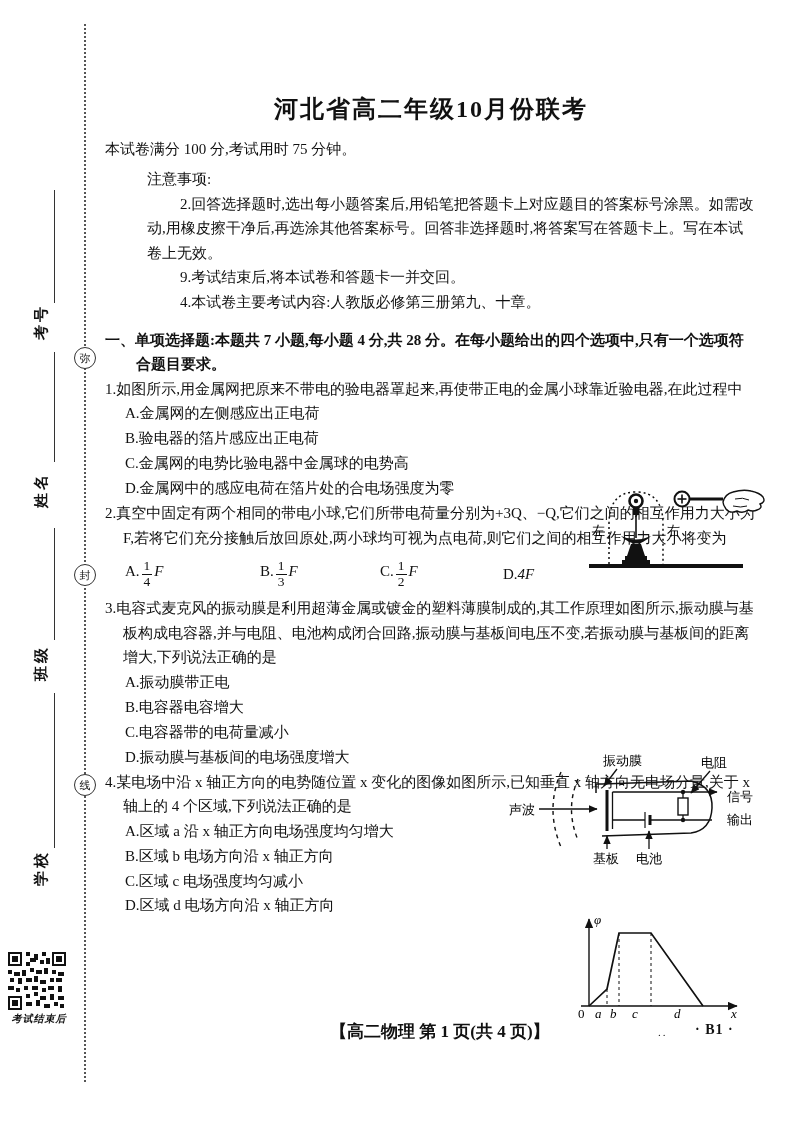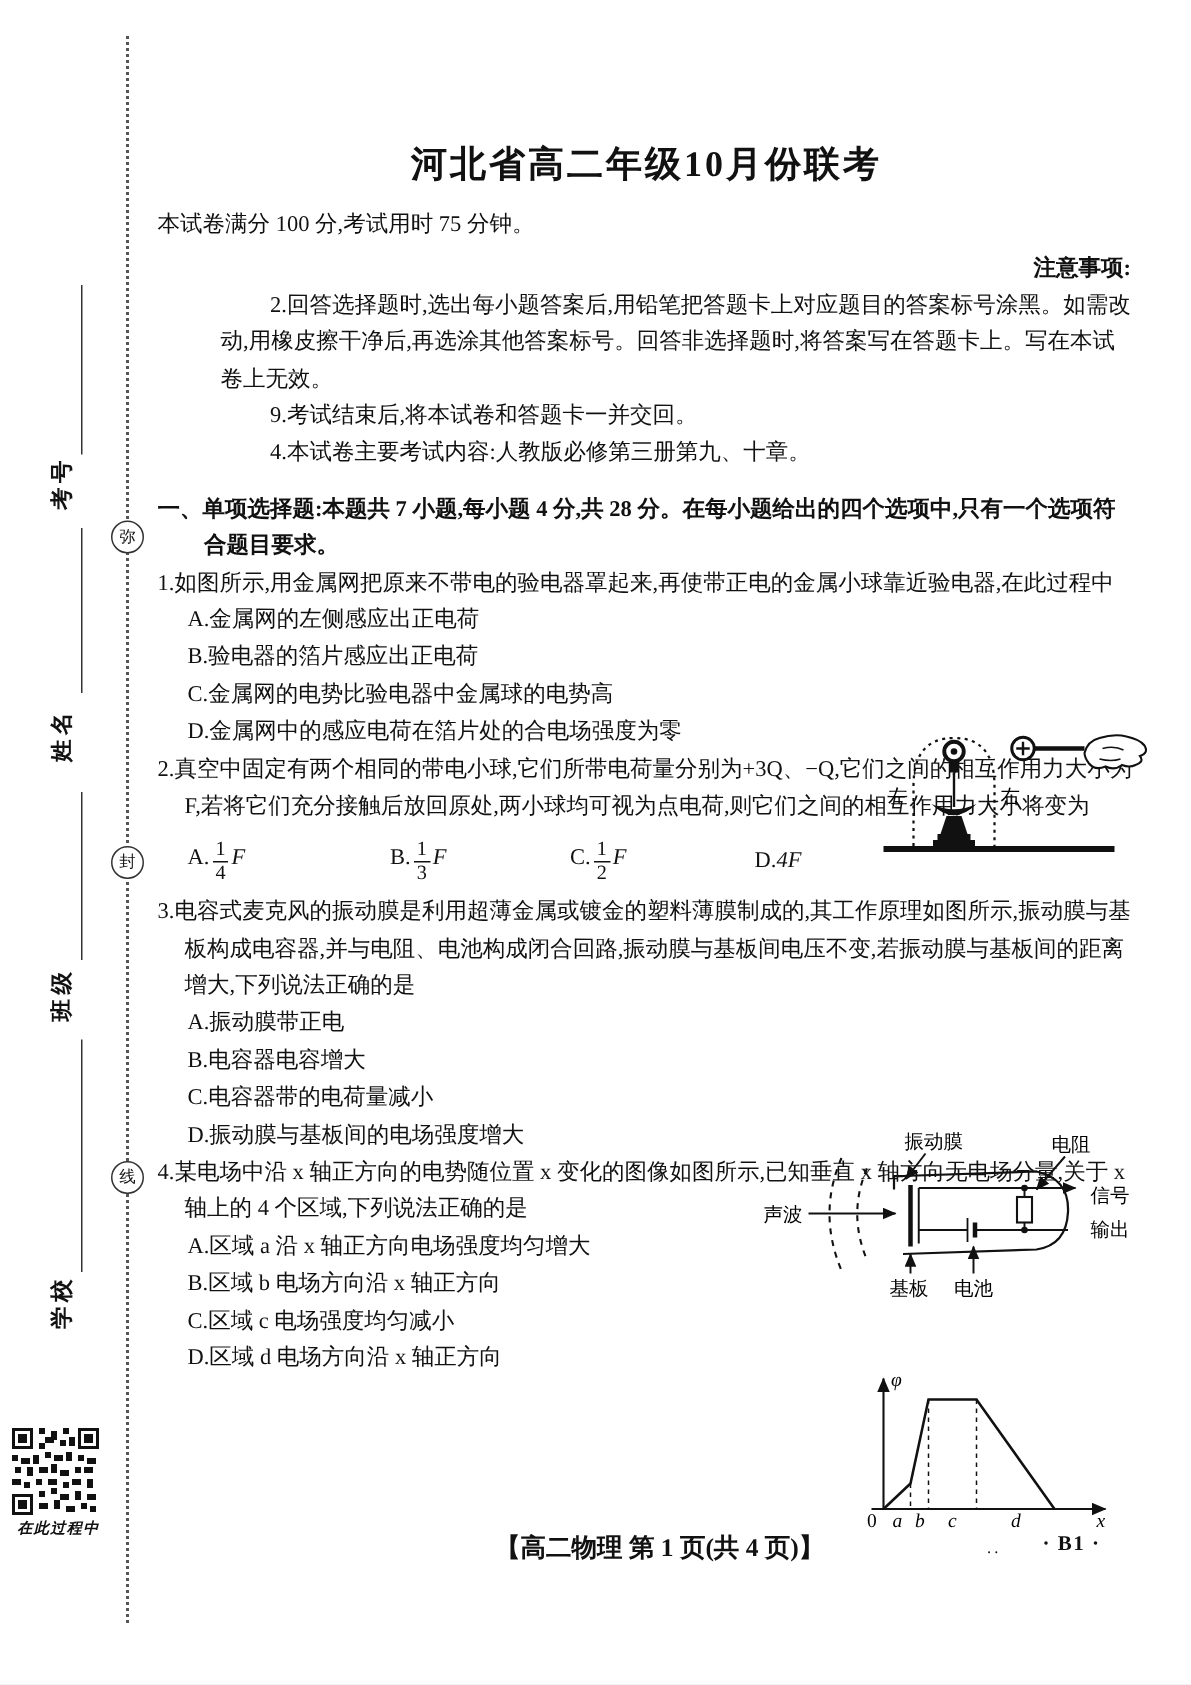--- a/index.html
+++ b/index.html
@@ -20,21 +20,21 @@
   .qr{position:absolute;left:8px;top:952px;}
   .qr-caption{position:absolute;left:4px;top:1012px;width:70px;text-align:center;
     font-size:10px;font-weight:bold;font-style:italic;letter-spacing:1px;}
   
   .content{position:absolute;left:105px;top:0;width:652px;font-size:15px;}
   .title{margin-top:93px;text-align:center;font-size:24px;font-weight:bold;letter-spacing:2px;}
   .subject{margin-top:5px;text-align:center;font-size:37px;font-weight:bold;}
   .subject span{letter-spacing:60px;padding-left:60px;}
   .info{margin-top:15px;font-size:15px;}
   .notice{margin-top:8px;margin-left:42px;width:607px;line-height:24.6px;}
-  .notice-heading{font-weight:bold;text-align:right;}
+  .notice-heading{font-weight:normal;}
   .notice p{margin:0;text-indent:2.2em;}
   .section-heading{margin-top:13px;font-weight:bold;line-height:24.6px;
     padding-left:31px;text-indent:-31px;}
   .stem{margin:0;line-height:24.6px;padding-left:18px;text-indent:-18px;}
   .opts{margin:0 0 0 20px;line-height:24.9px;}
   .opts div{white-space:nowrap;}
   .q2row{margin:5px 0 3px 20px;display:grid;grid-template-columns:135px 120px 123px auto;
     align-items:center;height:38px;}
   .frac{display:inline-block;text-align:center;vertical-align:-0.75em;
     font-size:13.5px;line-height:1.1;margin:0 2px;}
@@ -119,21 +119,21 @@
         <rect x="16" y="22" width="3" height="2"></rect>
         <rect x="21" y="21" width="2" height="3"></rect>
       <rect x="25" y="22" width="3" height="2"></rect>
         <rect x="9" y="25" width="3" height="2"></rect>
         <rect x="14" y="24" width="2" height="3"></rect>
         <rect x="18" y="26" width="3" height="2"></rect>
       <rect x="23" y="25" width="2" height="2"></rect>
         <rect x="26" y="26" width="2" height="2"></rect>
     </g>
   </svg>
-  <div class="qr-caption">在此过程中</div>
+  <div class="qr-caption">考试结束后</div>
 
   <div class="content">
     <div class="title">河北省高二年级10月份联考</div>
     <div class="info">本试卷满分 100 分,考试用时 75 分钟。</div>
 
     <div class="notice">
       <div class="notice-heading">注意事项:</div>
       <p>2.回答选择题时,选出每小题答案后,用铅笔把答题卡上对应题目的答案标号涂黑。如需改动,用橡皮擦干净后,再选涂其他答案标号。回答非选择题时,将答案写在答题卡上。写在本试卷上无效。</p>
       <p>9.考试结束后,将本试卷和答题卡一并交回。</p>
       <p>4.本试卷主要考试内容:人教版必修第三册第九、十章。</p>

